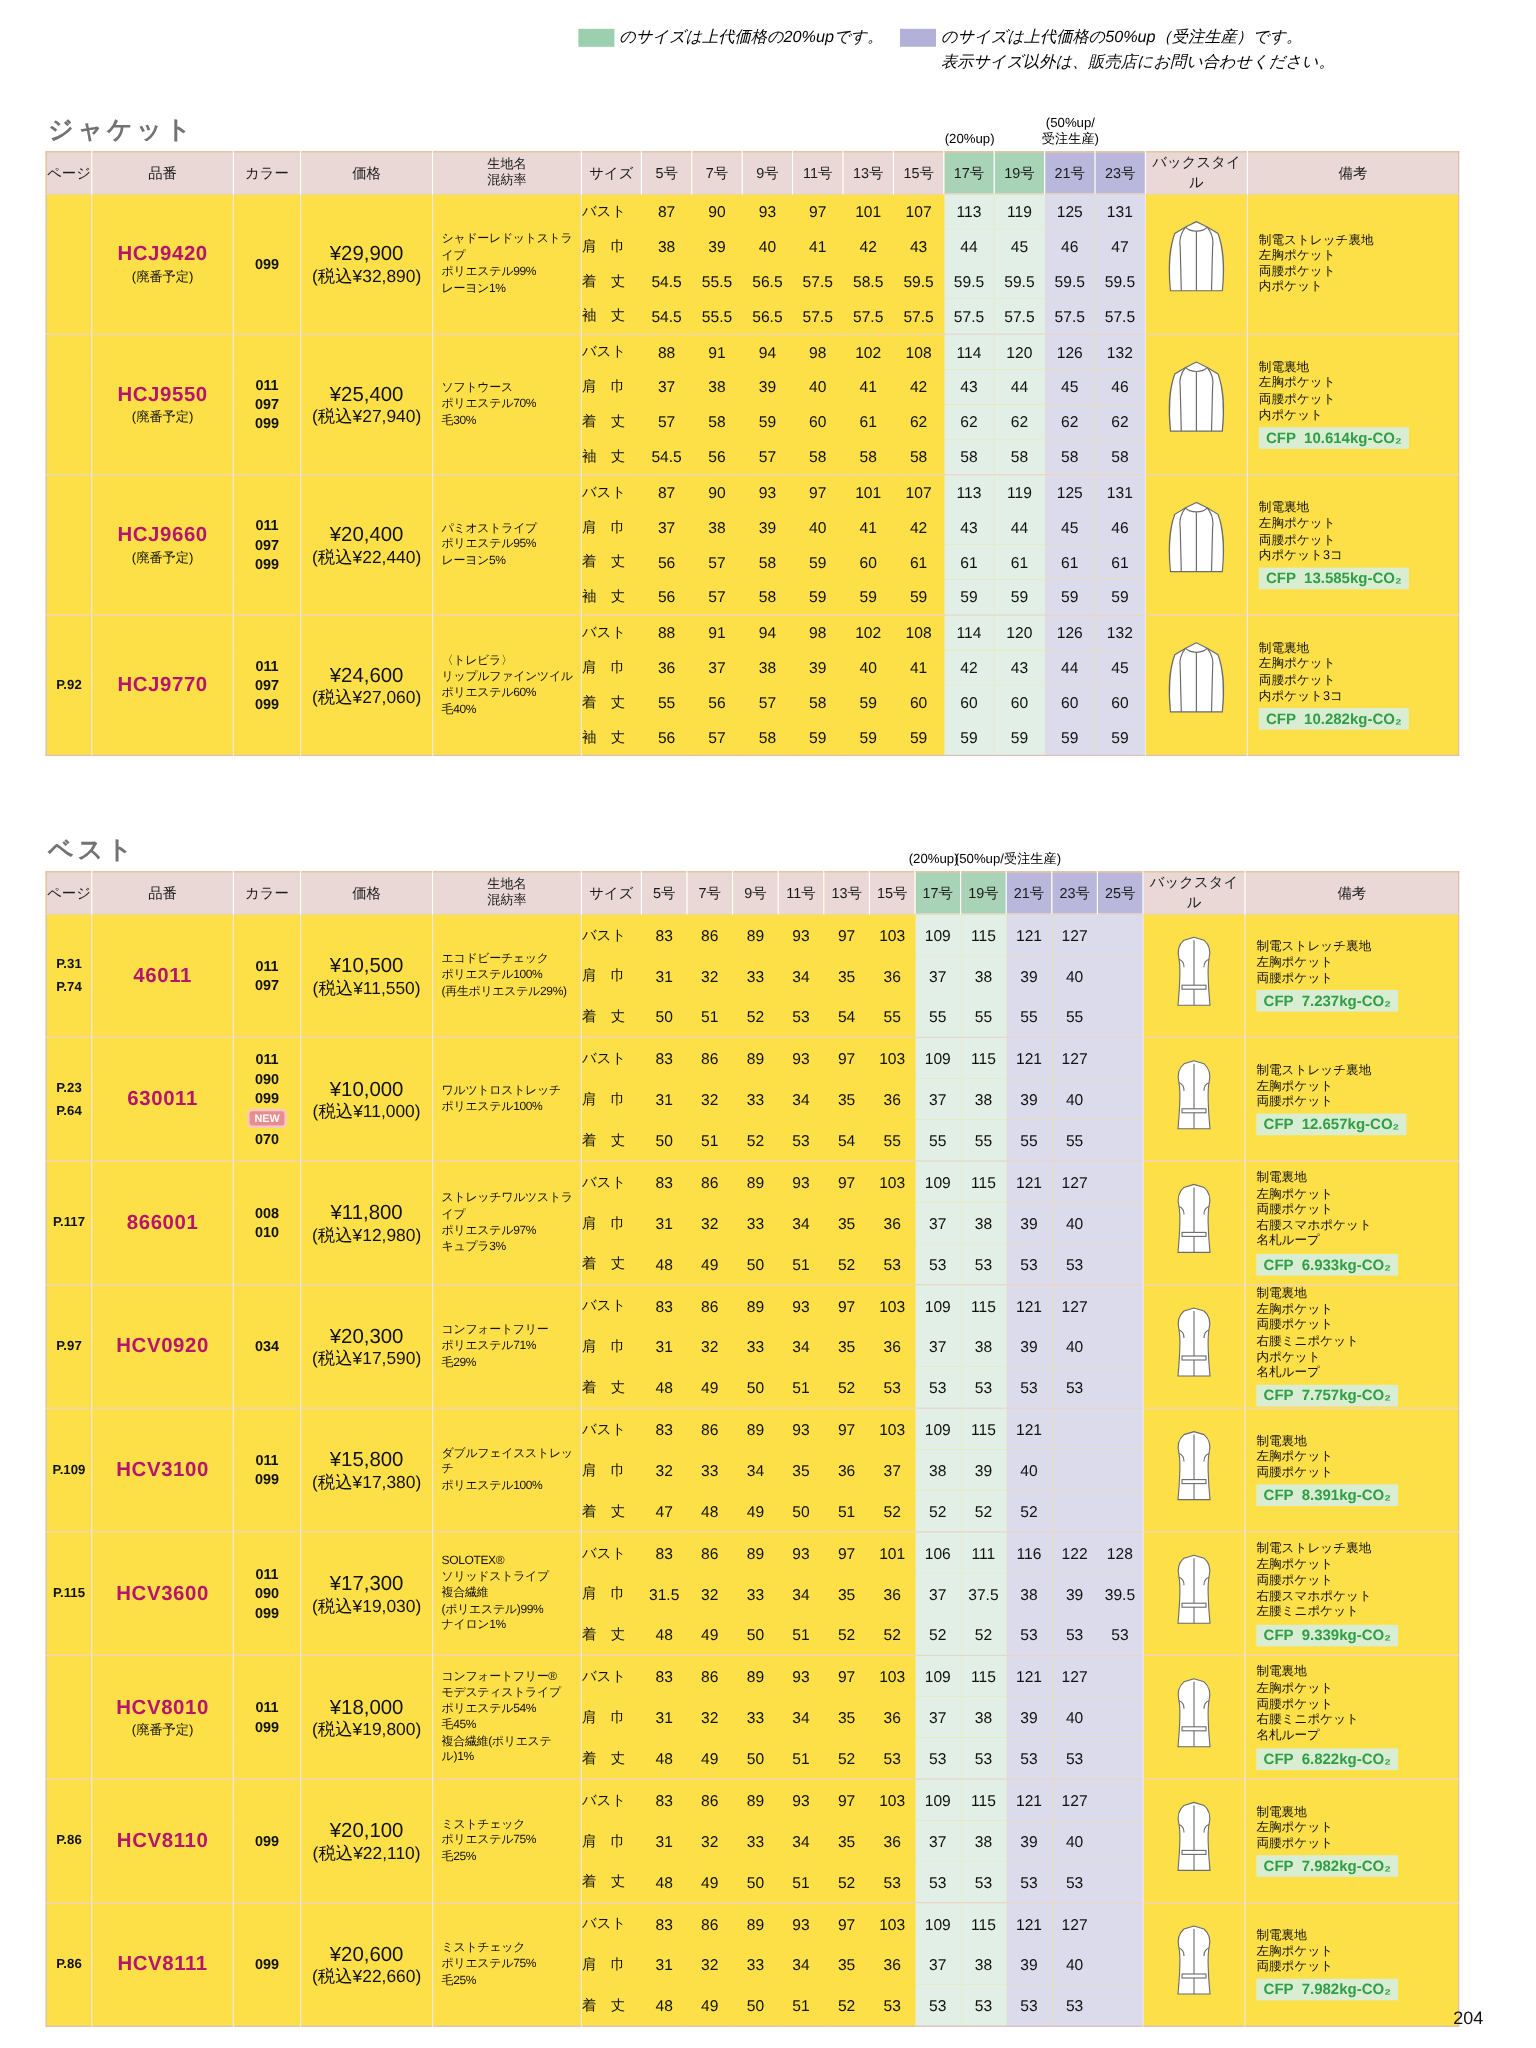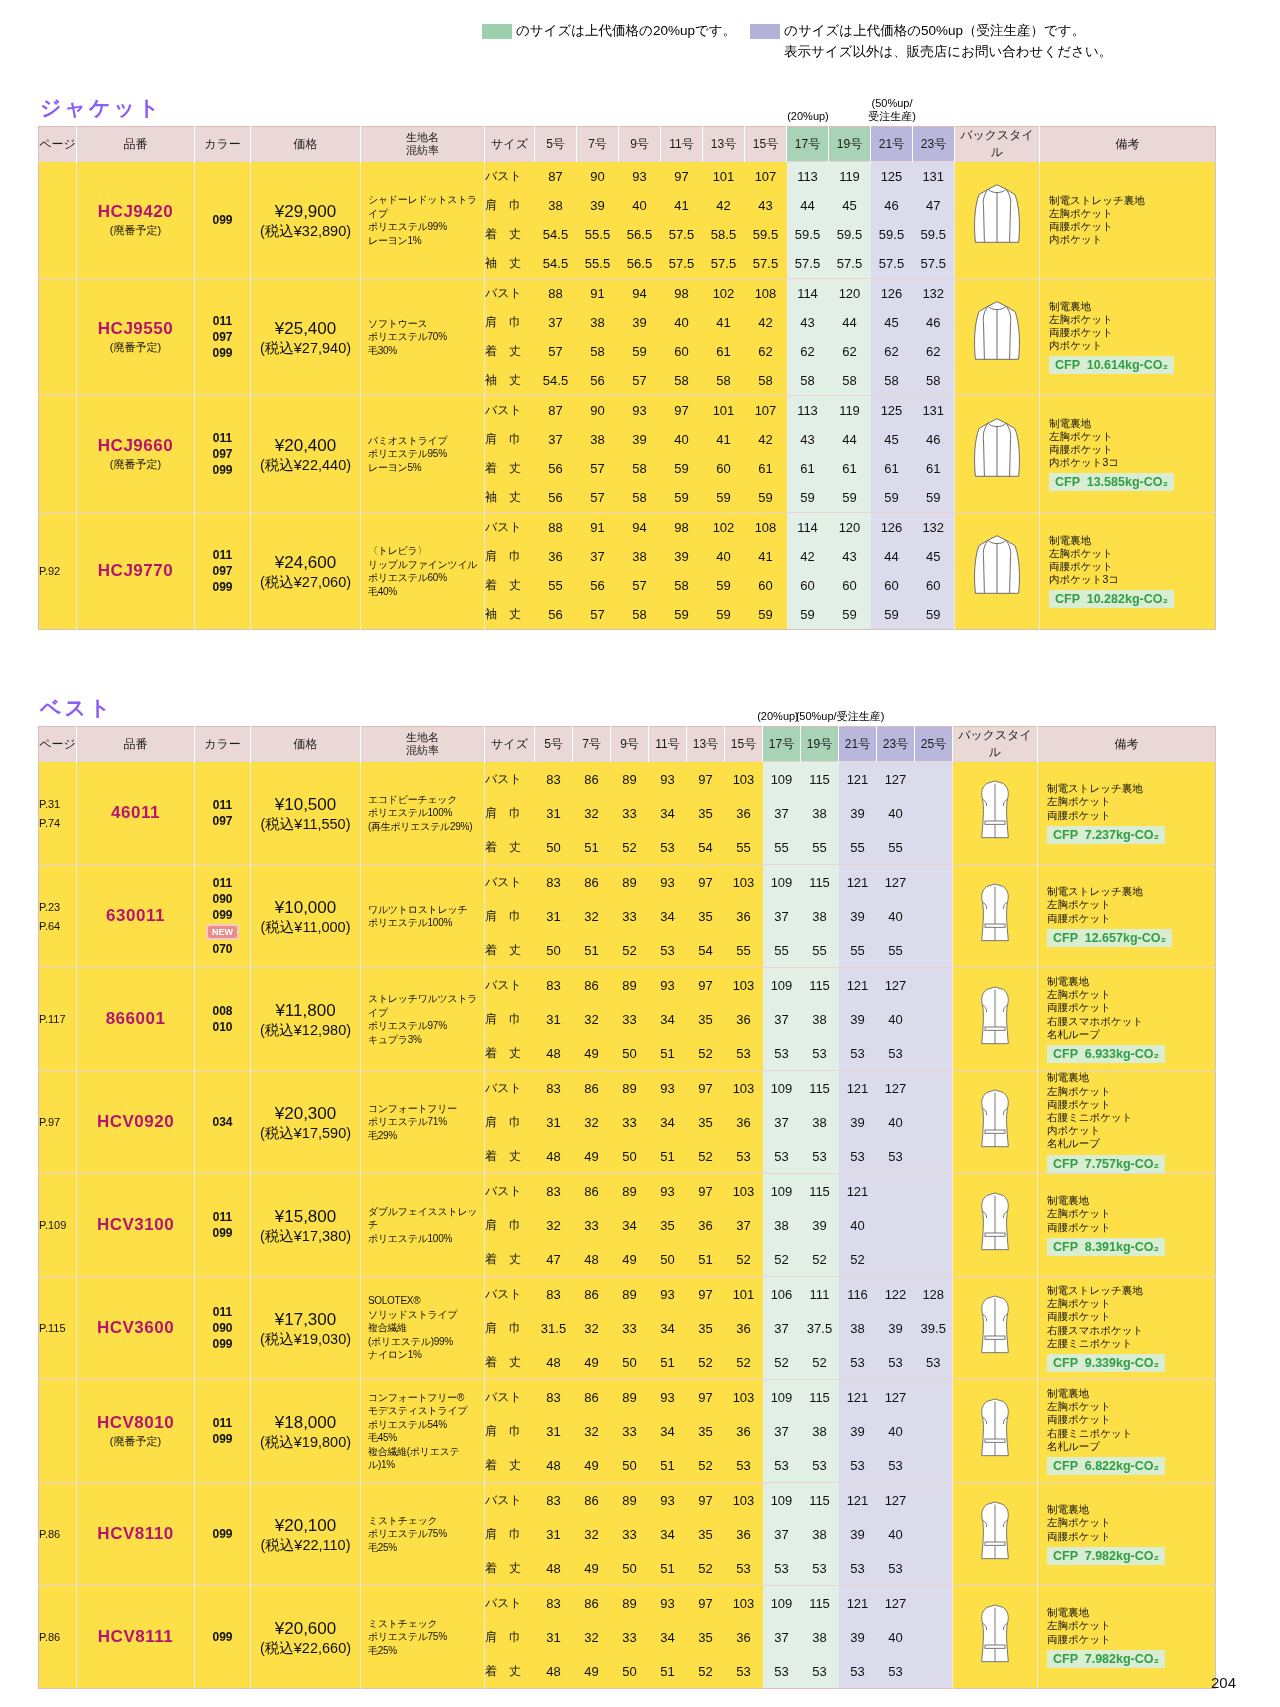--- a/index.html
+++ b/index.html
@@ -1,34 +1,34 @@
 <!DOCTYPE html>
 <html><head>
 <meta charset="utf-8">
 <style>
   html,body{margin:0;padding:0;}
   body{
     width:1280px;height:1707px;position:relative;overflow:hidden;
     background:#fff;font-family:"Liberation Sans",sans-serif;color:#111;
   }
   
-  .legend{position:absolute;top:22px;left:482px;display:flex;font-size:13.5px;color:#000;}
+  .legend{position:absolute;top:22px;left:482px;display:flex;font-size:13.5px;color:#000;font-style:italic;}
   .lgroup{display:flex;align-items:flex-start;}
   .lgroup + .lgroup{margin-left:14px;}
   .swatch{width:30px;height:15px;margin-right:4px;margin-top:2px;flex:none;}
   .sw-g{background:#9ccfae}
   .sw-p{background:#b3b1d8}
   .lcol .lnote{margin-left:0;margin-top:3px;}
   
   .section{position:absolute;left:38px;width:1180px;}
   #jacket-section{top:84px;}
   #vest-section{top:690px;}
   .shead{position:relative;height:42px;}
   #vest-section .shead{height:36px;}
-  .stitle{position:absolute;left:2px;bottom:4px;font-size:21px;font-weight:bold;color:#8b5cf6;letter-spacing:3px;}
+  .stitle{position:absolute;left:2px;bottom:4px;font-size:21px;font-weight:bold;color:#737373;letter-spacing:3px;}
   .up{position:absolute;font-size:11px;color:#000;text-align:center;line-height:13px;}
   #jacket-section .up20{left:728px;width:84px;bottom:3px;}
   #jacket-section .up50{left:812px;width:84px;bottom:3px;}
   #vest-section .up20{left:700px;width:80px;bottom:3px;}
   #vest-section .up50{left:720px;width:164px;bottom:3px;}
   
   table{border-collapse:collapse;table-layout:fixed;width:1178px;background:#fde047;border:1px solid #d9bebc;}
   th{background:#e9d8d6;font-size:12px;font-weight:normal;color:#1a1a1a;height:30px;padding:0;border-right:1px solid #fff;}
   th:last-child{border-right:none;}
   th.g{background:#a8d3b6;}
@@ -37,21 +37,21 @@
   td{padding:0;}
   tr.ps td{border-top:1px solid #e8d5d2;}
   .info{vertical-align:middle;border-right:1px solid #f2e7e5;}
   .backc,.notesc{border-left:1px solid #f2e7e5;border-right:none;}
   .sv{font-size:13px;text-align:center;color:#111;}
   .cg{background:#e1efe6;}
   .cp{background:#dcdbec;}
   .mlabel{font-size:12px;text-align:left;color:#111;}
   #t0 .mlabel,#t0 .sv{height:29px;}
   #t1 .mlabel,#t1 .sv{height:34px;}
-  .pagec{font-size:11px;font-weight:normal;text-align:left;}
+  .pagec{font-size:11px;font-weight:bold;text-align:center;}
   .pagec .pg{margin:7px 0;}
   .codec{text-align:center;}
   .code{color:#b6156d;font-weight:bold;font-size:17px;letter-spacing:.5px;}
   .codenote{font-size:11px;margin-top:1px;}
   .colorc{text-align:center;font-weight:bold;font-size:12px;}
   .ccode{line-height:16px;}
   .newbadge{display:inline-block;background:#e98c8c;border:2px solid #f6c9c9;border-radius:4px;color:#fff;font-size:9px;font-weight:bold;padding:1px 4px;line-height:10px;margin:1px 0;}
   .pricec{text-align:center;}
   .price1{font-size:17px;line-height:21px;}
   .price2{font-size:14.5px;line-height:18px;}

